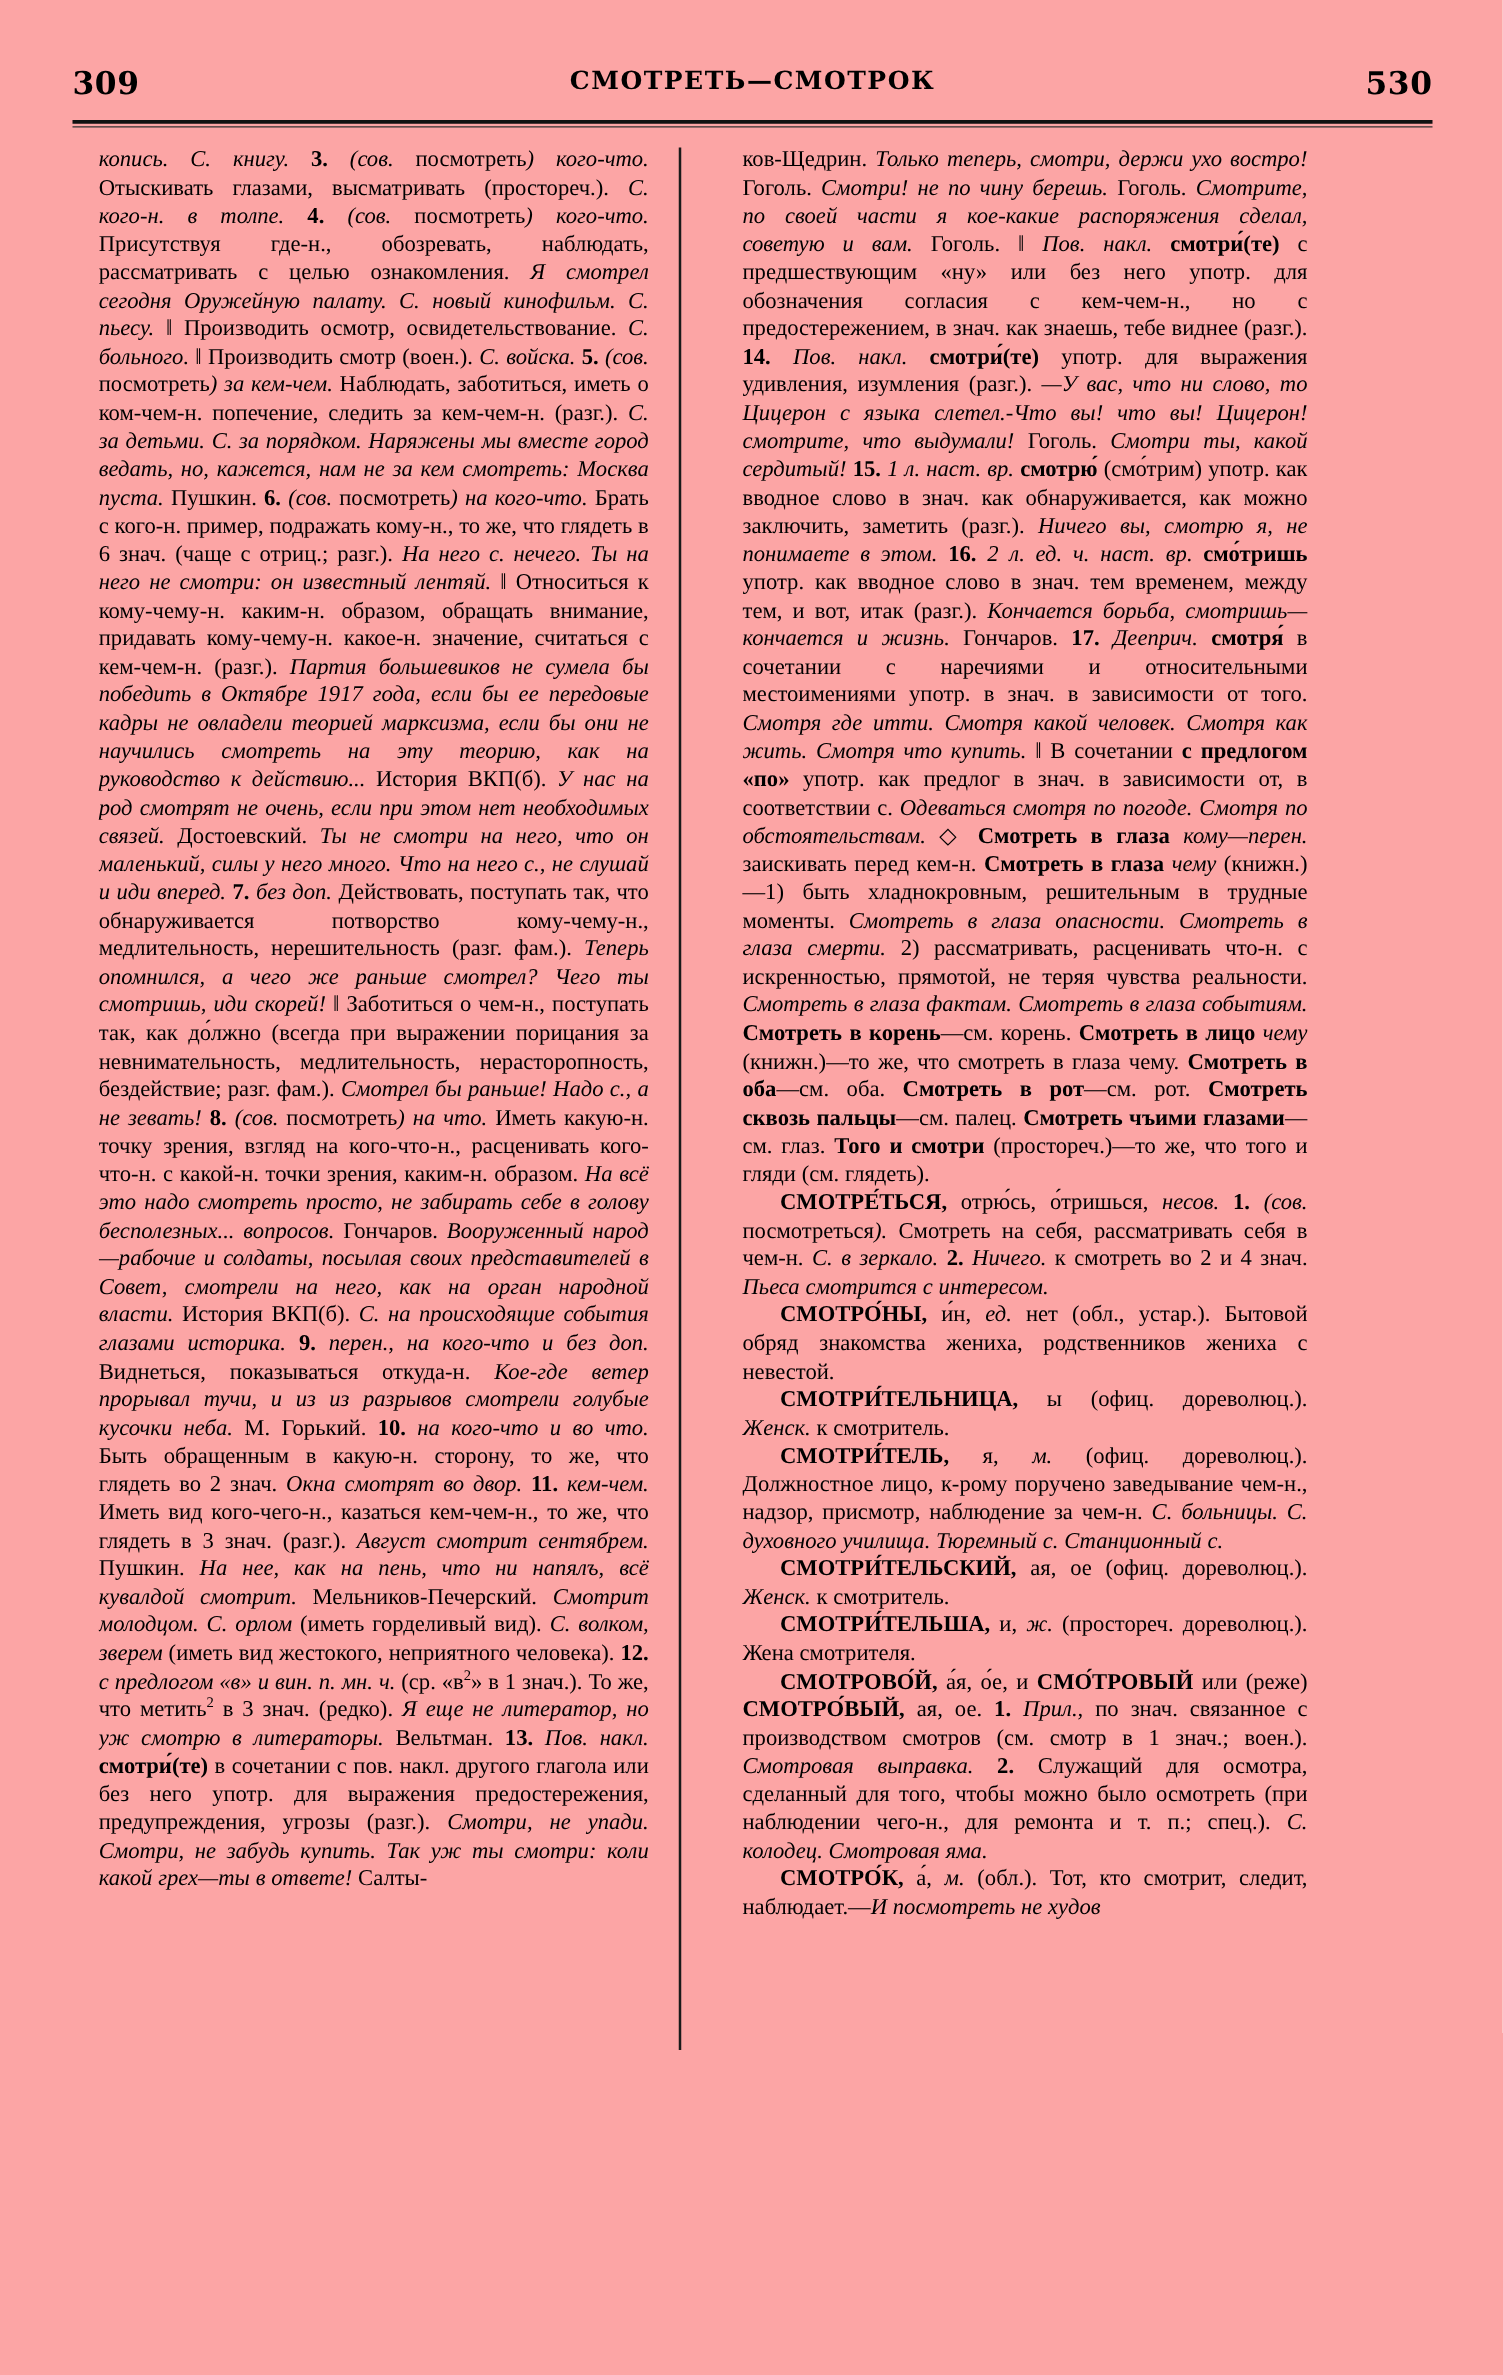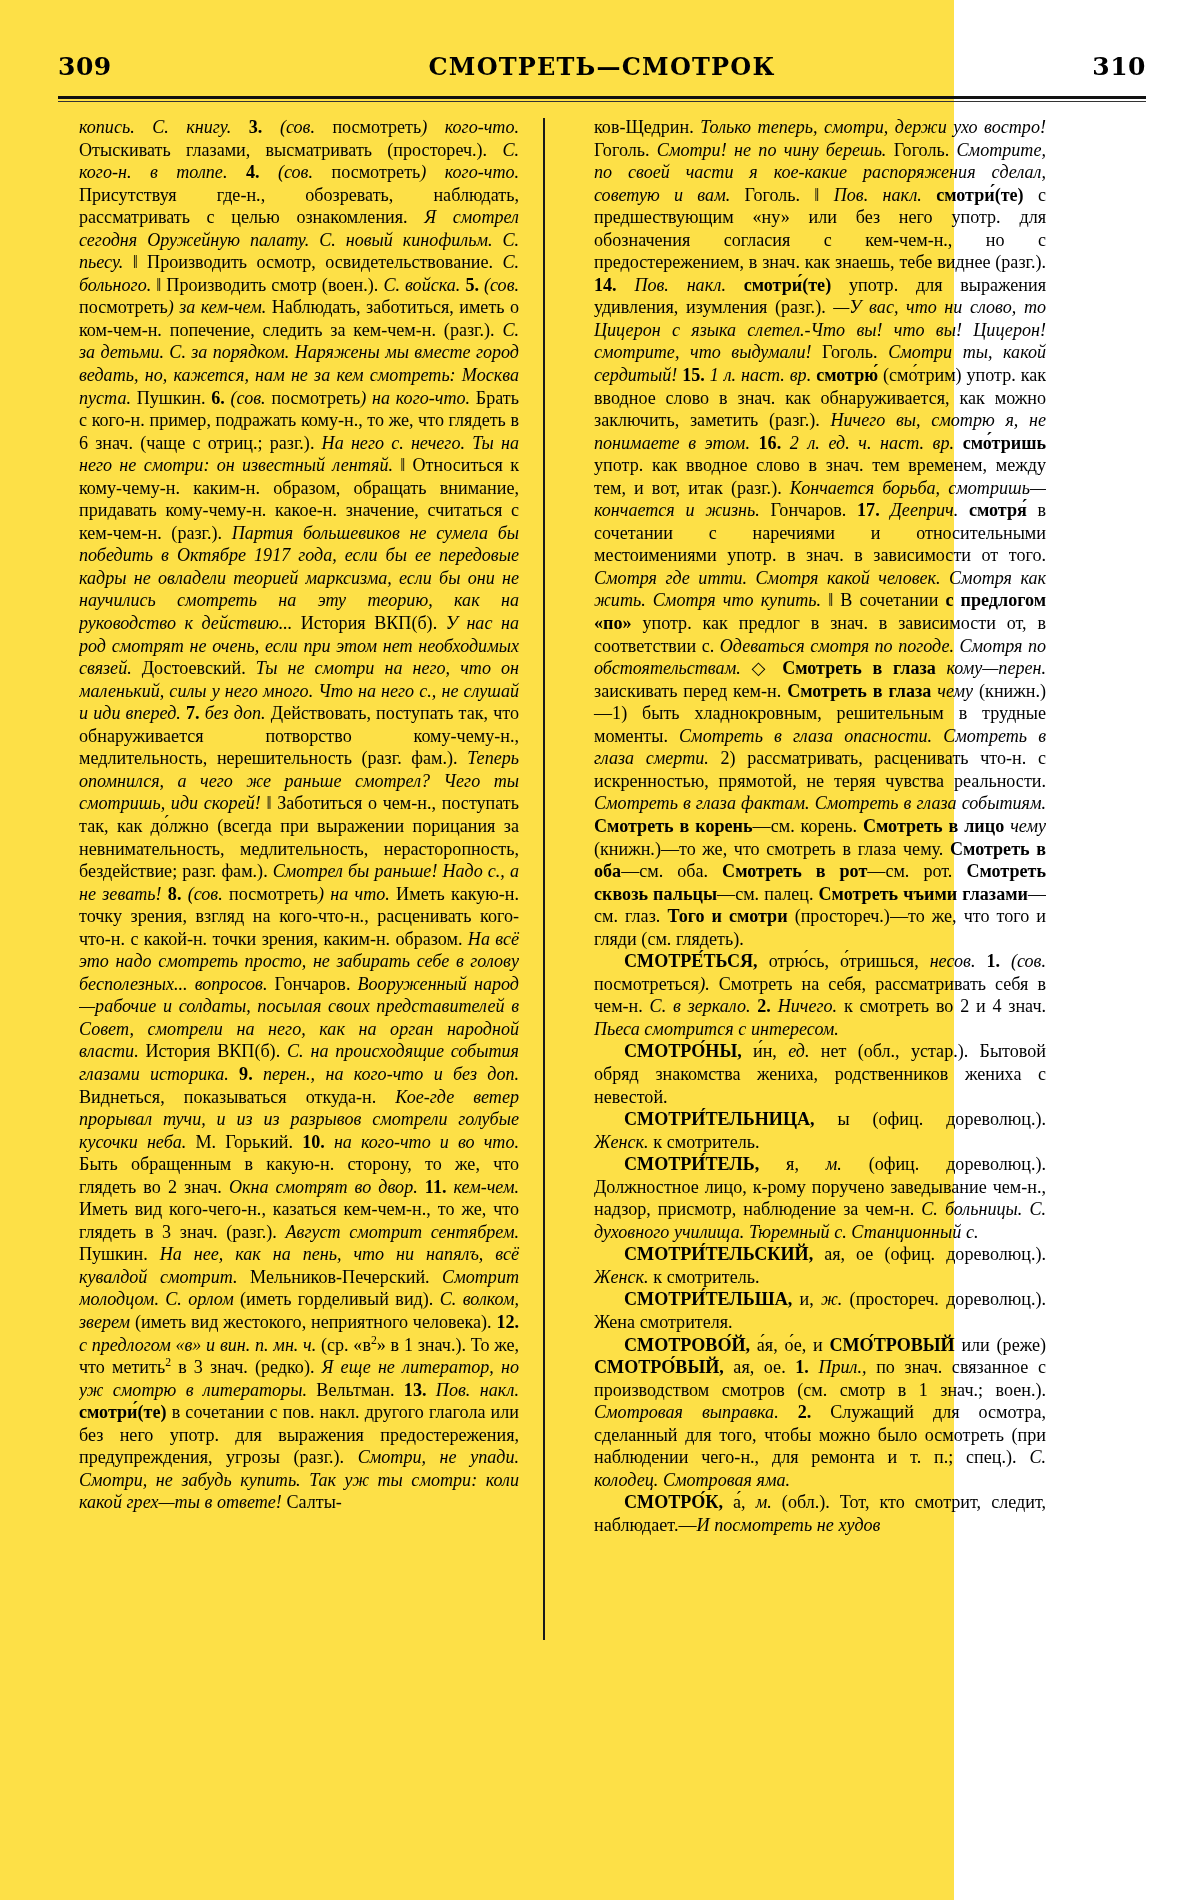--- a/index.html
+++ b/index.html
@@ -9,23 +9,23 @@
   }
   body {
     width: 1202px;
     height: 1900px;
     overflow: hidden;
     font-family: "Liberation Serif", "DejaVu Serif", serif;
     color: #000000;
   }
   .page {
     position: relative;
-    width: 954px;
+    width: 1202px;
     height: 1900px;
-    background: #fde047;
+    background: #fca5a5;
     padding: 0;
     box-sizing: border-box;
   }
 
   
   .header {
     position: absolute;
     left: 58px;
     top: 52px;
     width: 1088px;
@@ -35,21 +35,21 @@
     justify-content: space-between;
   }
   .folio {
     font-weight: bold;
     font-size: 25px;
     letter-spacing: 0.5px;
     font-family: "DejaVu Serif", "Liberation Serif", serif;
   }
   .runhead {
     font-weight: bold;
-    font-size: 24px;
+    font-size: 20px;
     letter-spacing: 1.2px;
     font-family: "DejaVu Serif", "Liberation Serif", serif;
     position: absolute;
     left: 50%;
     transform: translateX(-50%);
     white-space: nowrap;
   }
   .rule {
     position: absolute;
     left: 58px;
@@ -111,21 +111,21 @@
   sup { font-size: 0.65em; vertical-align: super; line-height: 0; }
 </style>
 </head>
 <body>
 
 <div class="page">
 
   <div class="header">
     <span class="folio">309</span>
     <span class="runhead">СМОТРЕТЬ—СМОТРОК</span>
-    <span class="folio">310</span>
+    <span class="folio">530</span>
   </div>
 
   <div class="rule"></div>
   <div class="rule thin"></div>
 
   <div class="columns">
     <div class="col left">
       <div class="body">
           <p><i>копись. С. книгу.</i> <b>3.</b> <i>(сов.</i> посмотреть<i>) кого-что.</i> Отыскивать глазами, высматривать (простореч.). <i>С. кого-н. в толпе.</i> <b>4.</b> <i>(сов.</i> посмотреть<i>) кого-что.</i> Присутствуя где-н., обозревать, наблюдать, рассматривать с целью ознакомления. <i>Я смотрел сегодня Оружейную палату. С. новый кинофильм. С. пьесу.</i> ‖ Производить осмотр, освидетельствование. <i>С. больного.</i> ‖ Производить смотр (воен.). <i>С. войска.</i> <b>5.</b> <i>(сов.</i> посмотреть<i>) за кем-чем.</i> Наблюдать, заботиться, иметь о ком-чем-н. попечение, следить за кем-чем-н. (разг.). <i>С. за детьми. С. за порядком. Наряжены мы вместе город ведать, но, кажется, нам не за кем смотреть: Москва пуста.</i> Пушкин. <b>6.</b> <i>(сов.</i> посмотреть<i>) на кого-что.</i> Брать с кого-н. пример, подражать кому-н., то же, что глядеть в 6 знач. (чаще с отриц.; разг.). <i>На него с. нечего. Ты на него не смотри: он известный лентяй.</i> ‖ Относиться к кому-чему-н. каким-н. образом, обращать внимание, придавать кому-чему-н. какое-н. значение, считаться с кем-чем-н. (разг.). <i>Партия большевиков не сумела бы победить в Октябре 1917 года, если бы ее передовые кадры не овладели теорией марксизма, если бы они не научились смотреть на эту теорию, как на руководство к действию...</i> История ВКП(б). <i>У нас на род смотрят не очень, если при этом нет необходимых связей.</i> Достоевский. <i>Ты не смотри на него, что он маленький, силы у него много. Что на него с., не слушай и иди вперед.</i> <b>7.</b> <i>без доп.</i> Действовать, поступать так, что обнаруживается потворство кому-чему-н., медлительность, нерешительность (разг. фам.). <i>Теперь опомнился, а чего же раньше смотрел? Чего ты смотришь, иди скорей!</i> ‖ Заботиться о чем-н., поступать так, как до́лжно (всегда при выражении порицания за невнимательность, медлительность, нерасторопность, бездействие; разг. фам.). <i>Смотрел бы раньше! Надо с., а не зевать!</i> <b>8.</b> <i>(сов.</i> посмотреть<i>) на что.</i> Иметь какую-н. точку зрения, взгляд на кого-что-н., расценивать кого-что-н. с какой-н. точки зрения, каким-н. образом. <i>На всё это надо смотреть просто, не забирать себе в голову бесполезных... вопросов.</i> Гончаров. <i>Вооруженный народ—рабочие и солдаты, посылая своих представителей в Совет, смотрели на него, как на орган народной власти.</i> История ВКП(б). <i>С. на происходящие события глазами историка.</i> <b>9.</b> <i>перен., на кого-что и без доп.</i> Виднеться, показываться откуда-н. <i>Кое-где ветер прорывал тучи, и из из разрывов смотрели голубые кусочки неба.</i> М. Горький. <b>10.</b> <i>на кого-что и во что.</i> Быть обращенным в какую-н. сторону, то же, что глядеть во 2 знач. <i>Окна смотрят во двор.</i> <b>11.</b> <i>кем-чем.</i> Иметь вид кого-чего-н., казаться кем-чем-н., то же, что глядеть в 3 знач. (разг.). <i>Август смотрит сентябрем.</i> Пушкин. <i>На нее, как на пень, что ни напялъ, всё кувалдой смотрит.</i> Мельников-Печерский. <i>Смотрит молодцом. С. орлом</i> (иметь горделивый вид). <i>С. волком, зверем</i> (иметь вид жестокого, неприятного человека). <b>12.</b> <i>с предлогом «в» и вин. п. мн. ч.</i> (ср. «в<sup>2</sup>» в 1 знач.). То же, что метить<sup>2</sup> в 3 знач. (редко). <i>Я еще не литератор, но уж смотрю в литераторы.</i> Вельтман. <b>13.</b> <i>Пов. накл.</i> <b>смотри́(те)</b> в сочетании с пов. накл. другого глагола или без него употр. для выражения предостережения, предупреждения, угрозы (разг.). <i>Смотри, не упади. Смотри, не забудь купить. Так уж ты смотри: коли какой грех—ты в ответе!</i> Салты-</p>
         </div>

